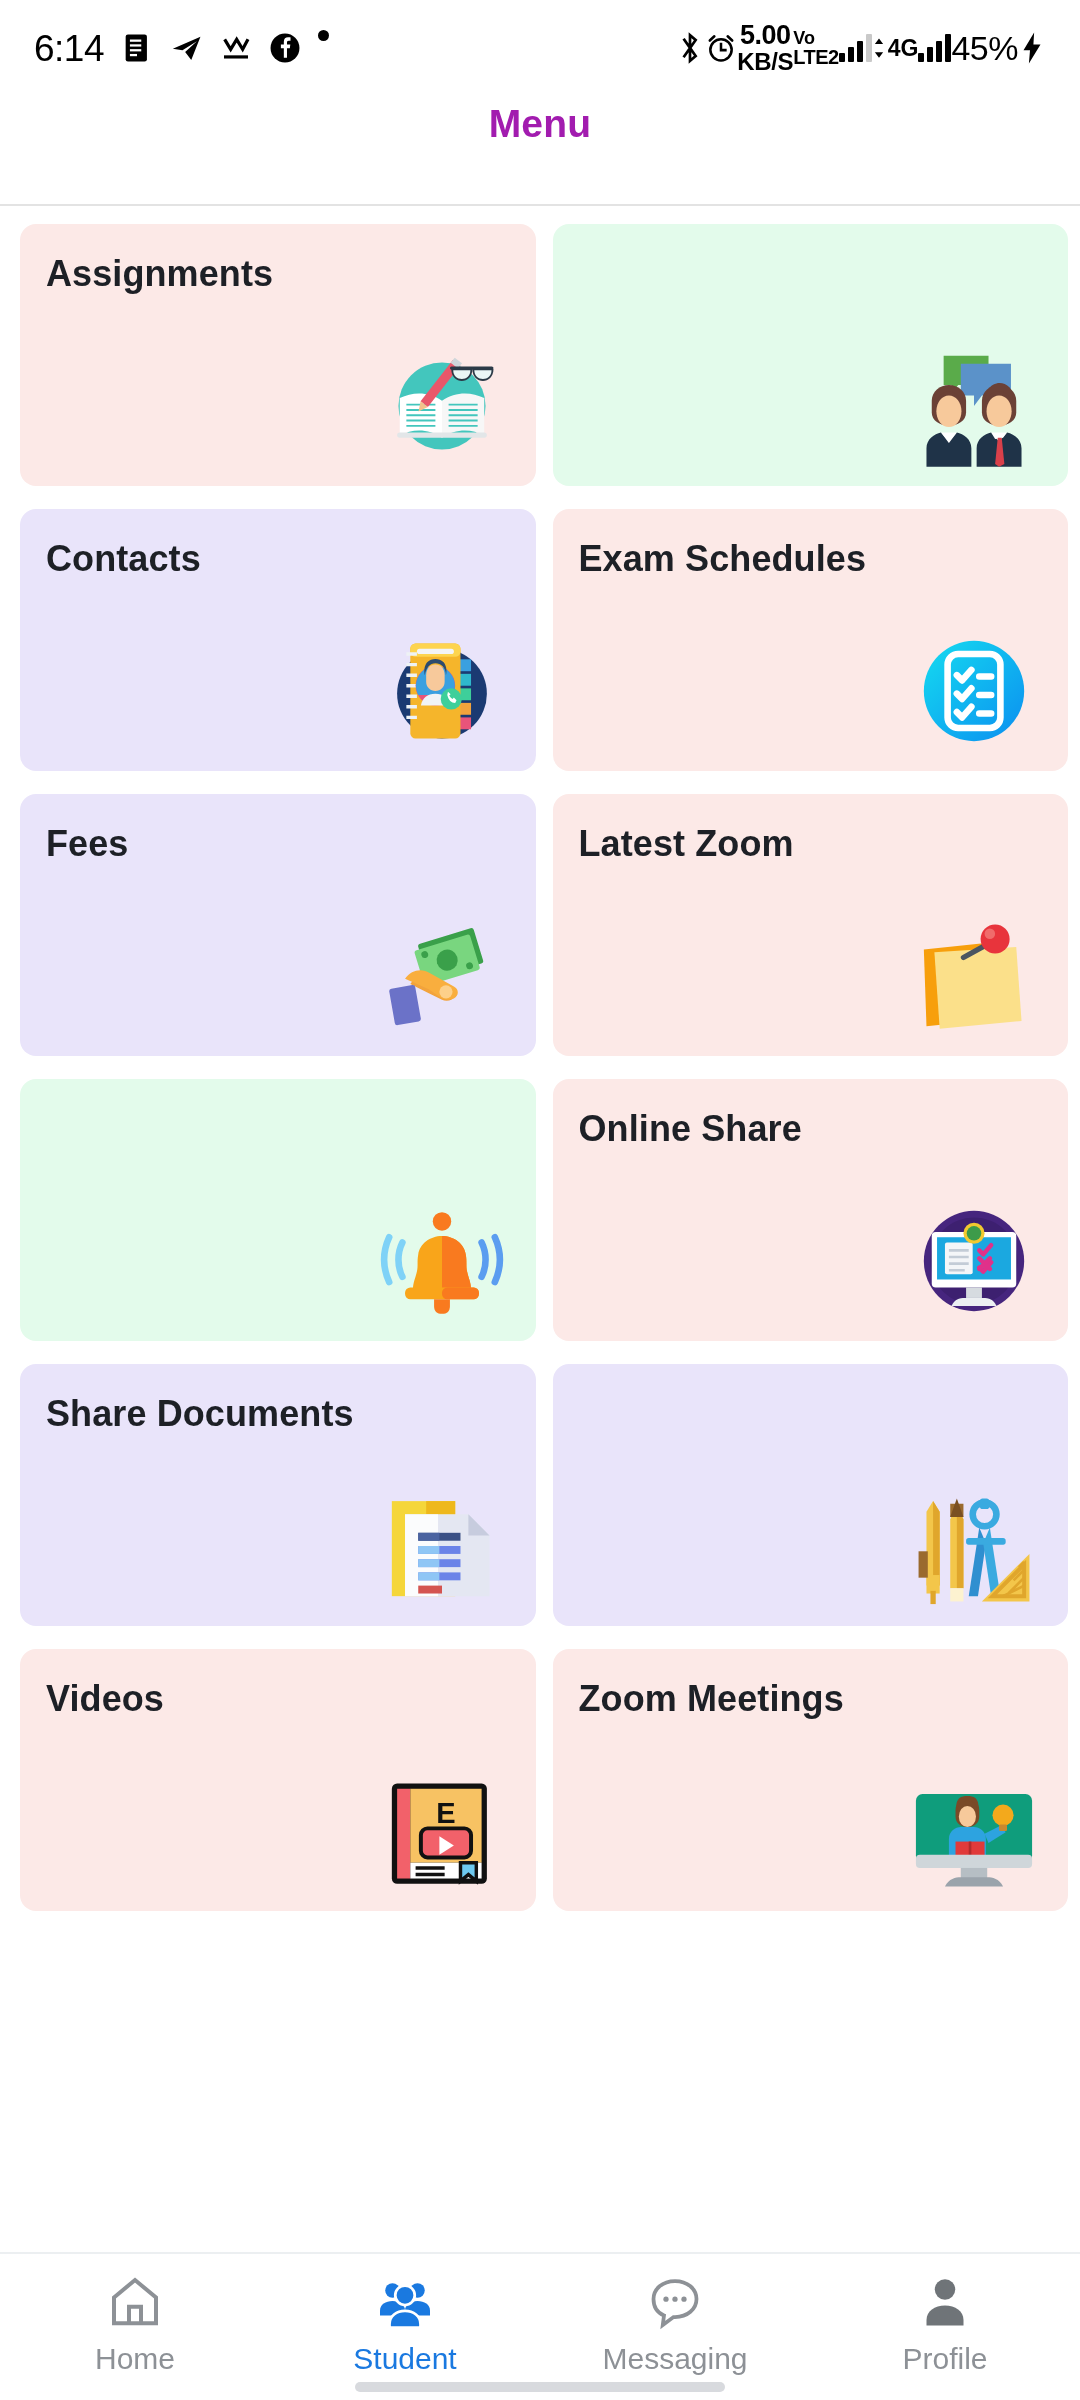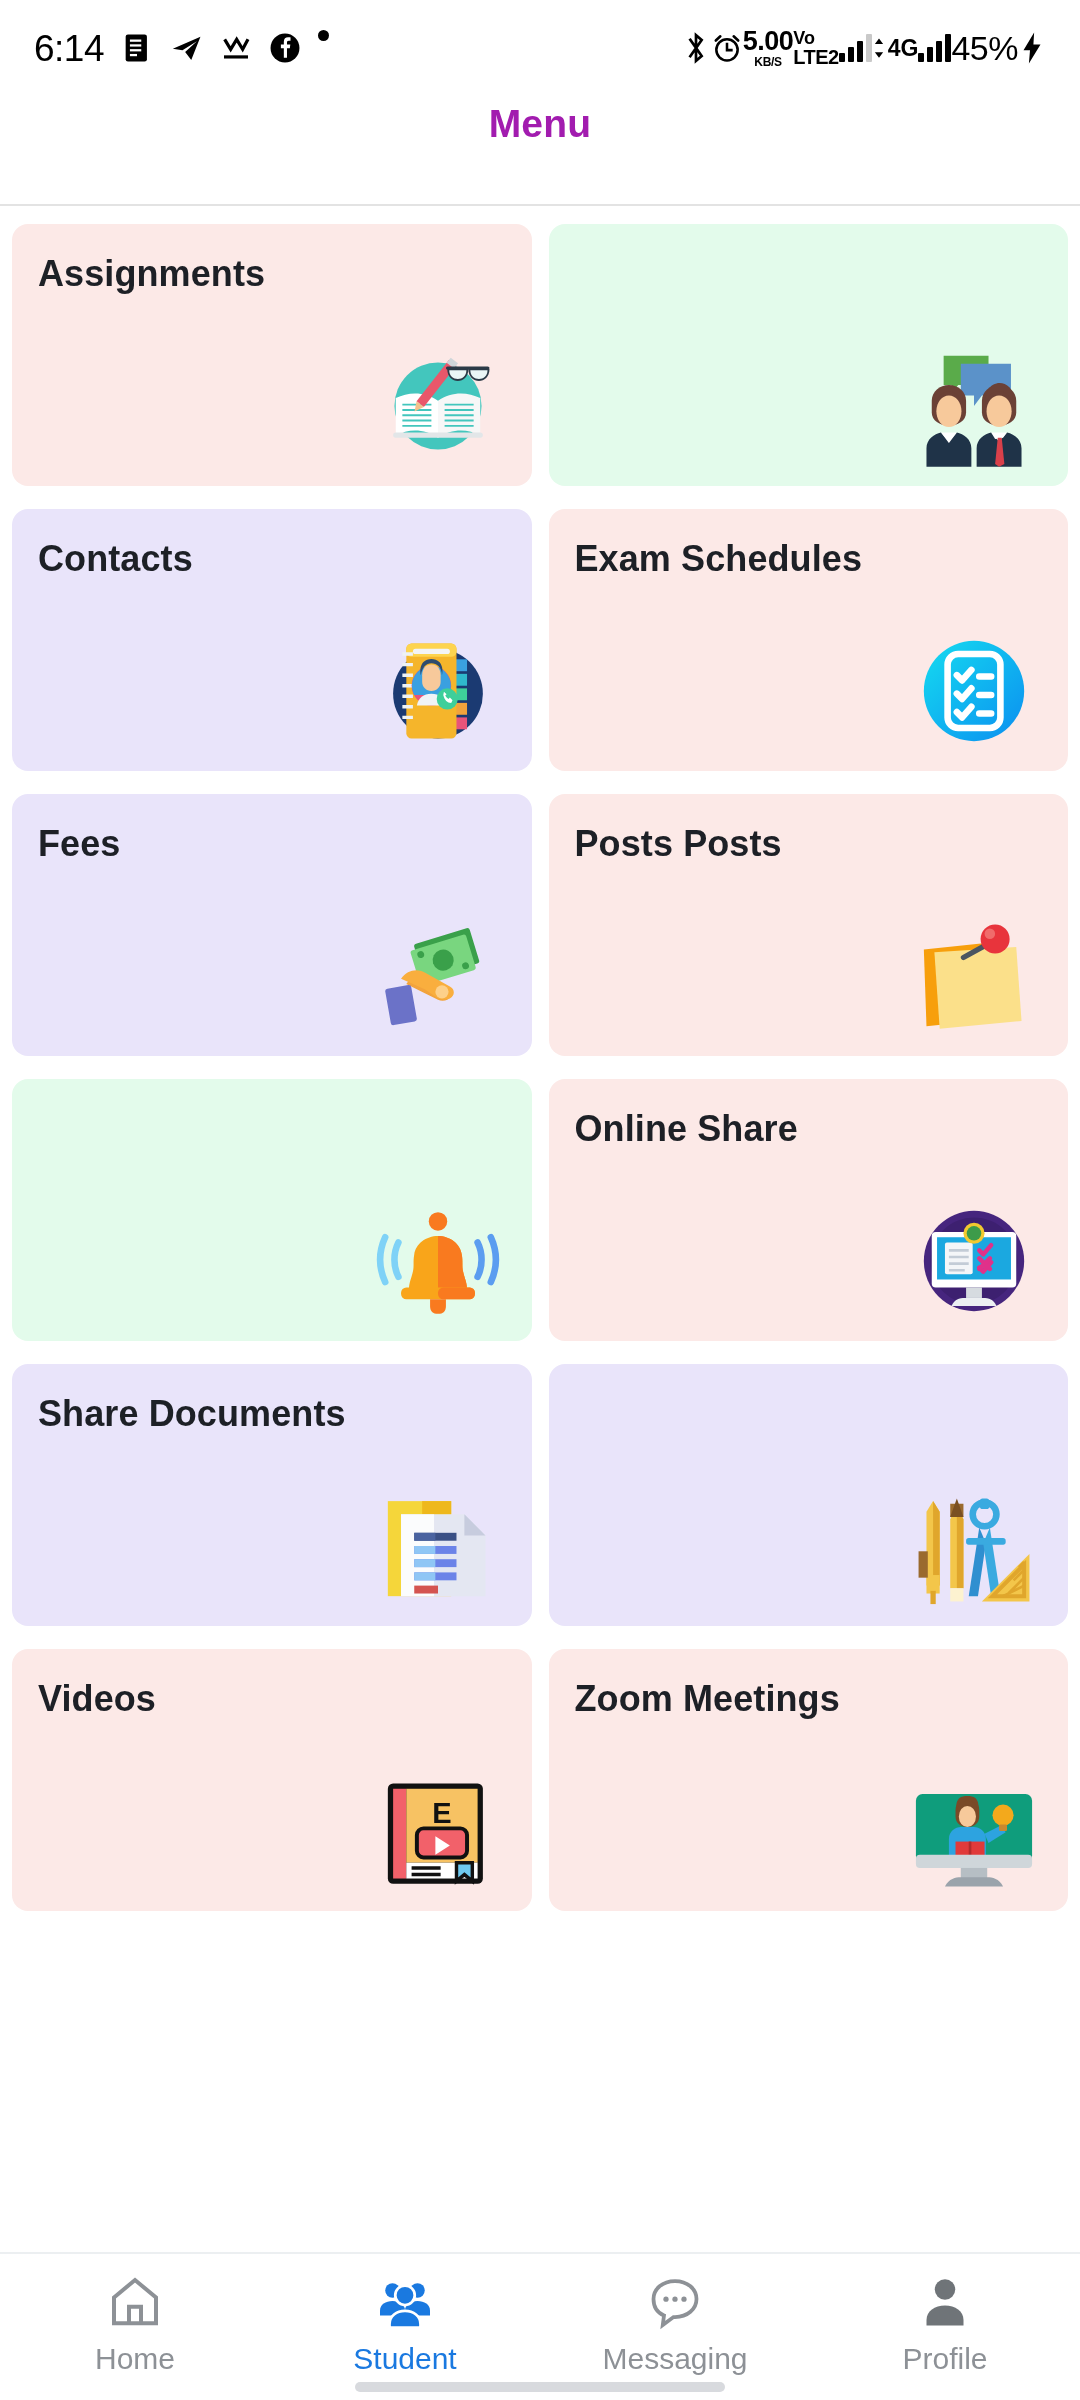--- a/index.html
+++ b/index.html
@@ -18,21 +18,21 @@
     padding: 0 34px;
     color: #000;
   }
   .sb-left { display: flex; gap: 16px; }
   .sb-right { display: flex; align-items: center; margin-left: auto; }
   .sb-clock { font-size: 37px; font-weight: 400; letter-spacing: -0.5px; line-height: 1; }
   .sb-ic { display: inline-flex; align-items: center; justify-content: center; }
   .sb-dot { width: 11px; height: 11px; border-radius: 50%; background: #000; }
   .netspeed { display: flex; flex-direction: column; align-items: center; line-height: 1; }
   .netspeed .n1 { font-size: 27px; font-weight: 600; letter-spacing: -0.5px; }
-  .netspeed .n2 { font-size: 12px; font-weight: 700; letter-spacing: -0.3px; margin-top: 1px; }
+  .netspeed .n2 { font-size: 24px; font-weight: 700; letter-spacing: -0.3px; margin-top: 1px; }
   .volte { display: flex; flex-direction: column; line-height: 1; }
   .volte .v1 { font-size: 18px; font-weight: 700; }
   .volte .v2 { font-size: 20px; font-weight: 800; letter-spacing: -0.5px; }
   .bars { display: flex; align-items: flex-end; gap: 3px; height: 28px; }
   .bars i { width: 6px; background: #000; display: block; border-radius: 1px; }
   .bars i:nth-child(1){height:9px} .bars i:nth-child(2){height:15px}
   .bars i:nth-child(3){height:21px} .bars i:nth-child(4){height:28px}
   .bars.dim i:nth-child(4){ background:#c9c9c9; }
   .g4 { display:flex; align-items:center; gap:2px; }
   .g4 .lbl { font-size: 23px; font-weight: 600; }
@@ -42,21 +42,21 @@
   .header {
     flex: 0 0 110px;
     display: flex; align-items: flex-start; justify-content: center;
     border-bottom: 2px solid #e3e3e3;
     background: #fff;
   }
   .header-title { font-size: 39px; font-weight: 700; color: #a21caf; letter-spacing: 0.2px; padding-top: 6px; text-align: center; }
 
   
   .content { flex: 1 1 auto; padding: 18px 12px 0 12px; overflow: hidden; }
-  .grid { display: grid; grid-template-columns: 1fr 1fr; gap: 23px 17px; }
+  .grid { display: grid; grid-template-columns: 1fr 1fr; gap: 23px 17px; margin-left: 8px; }
   .card {
     position: relative;
     height: 262px;
     border-radius: 16px;
     padding: 30px 0 0 26px;
     overflow: hidden;
   }
   .card-label {
     font-size: 36px; font-weight: 700; color: #1d2026;
     letter-spacing: 0.1px; line-height: 1.1;
@@ -293,21 +293,21 @@
             </g>
             <path d="M26 56c4-6 10-7 15-4l16 9c3 2 3 6 0 7-2 1-5 1-7 0l-10-5" fill="#f2a33c"></path>
             <path d="M22 52c5-7 13-8 19-4l18 10c4 2 4 7 0 9-3 1-6 1-9 0L40 60" fill="#f9ae3e"></path>
             <circle cx="53" cy="62" r="5" fill="#fdd08a"></circle>
             <rect x="12" y="58" width="20" height="28" rx="2" fill="#6b72c8" transform="rotate(-10 22 72)"></rect>
           </svg>
         </div>
       </div>
 
       <div class="card" style="background:#fce9e7">
-        <div class="card-label">Posts Posts</div>
+        <div class="card-label">Latest Zoom</div>
         <div class="card-icon">
           <svg viewBox="0 0 100 100">
             <path d="M12 30 L68 24 L72 82 L14 88 Z" fill="#f79f0c"></path>
             <path d="M20 32 L82 28 L86 84 L24 90 Z" fill="#fbe08a"></path>
             <path d="M42 36l18 -10" stroke="#4a5561" stroke-width="4" stroke-linecap="round"></path>
             <circle cx="66" cy="22" r="11" fill="#e8343c"></circle>
             <circle cx="62" cy="18" r="4" fill="#f06b6b"></circle>
           </svg>
         </div>
       </div>

